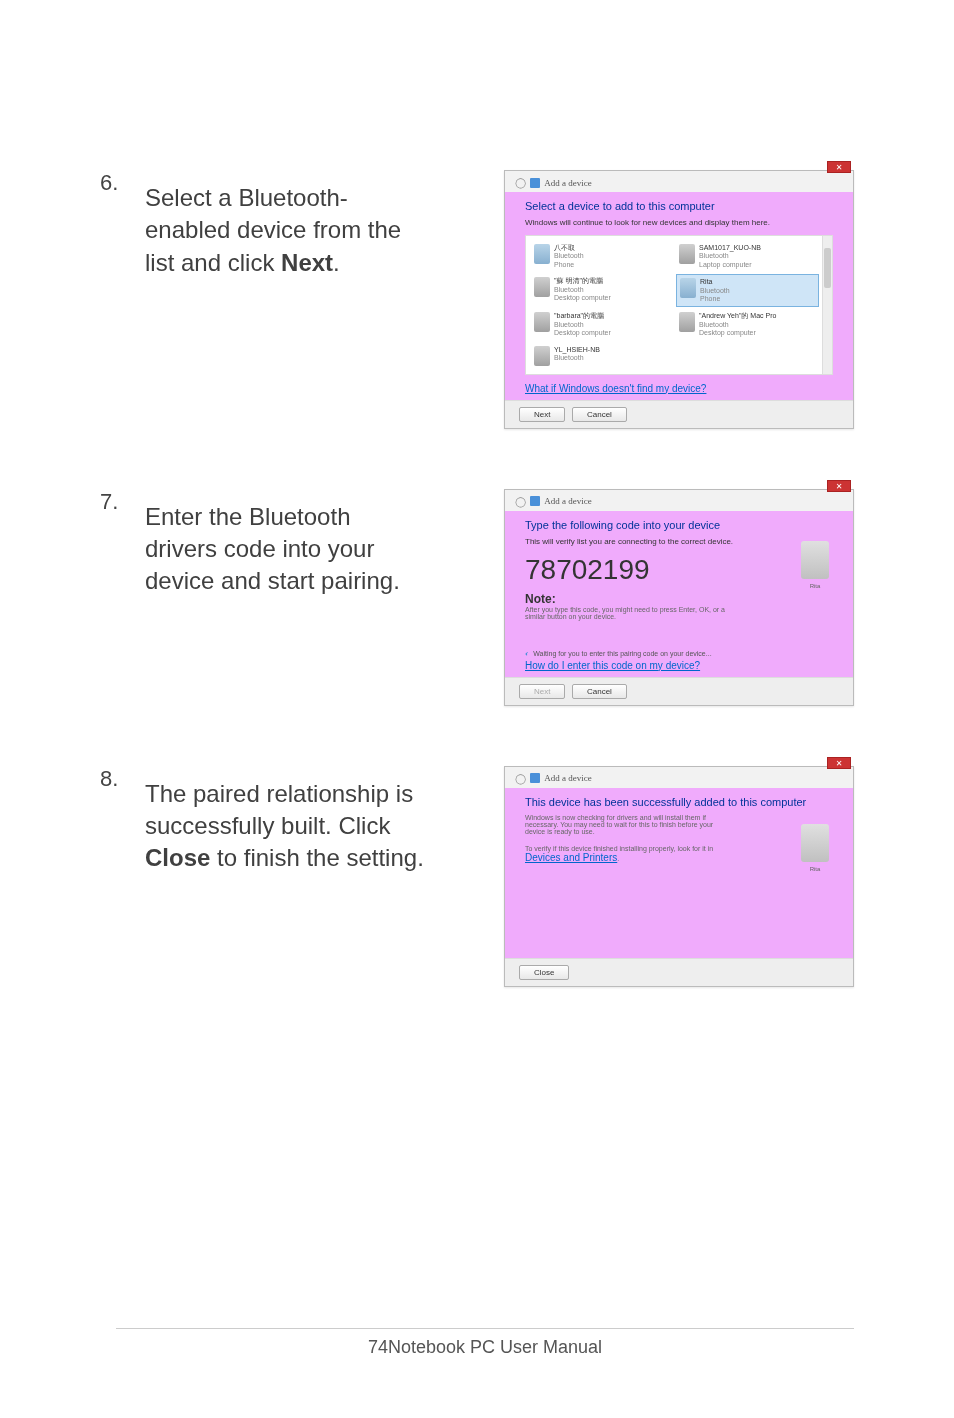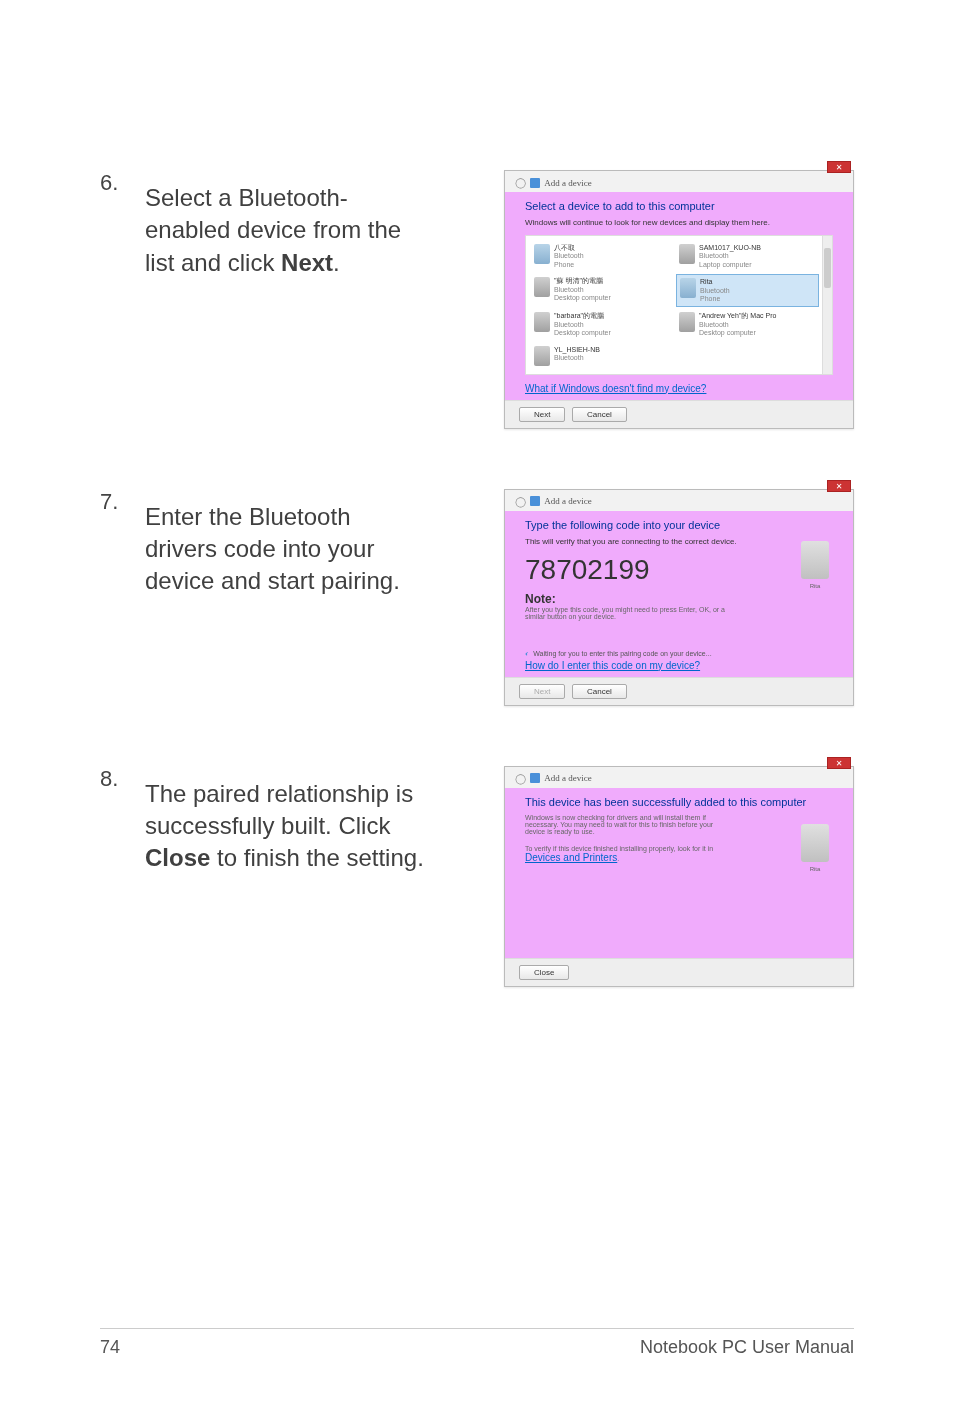--- a/index.html
+++ b/index.html
@@ -203,26 +203,26 @@
     }
     .waiting-line::before {
       content: "◐";
       color: #4a90d9;
       margin-right: 4px;
     }
     .body-rel { position: relative; min-height: 140px; }
     .page-footer {
       position: absolute;
       bottom: 60px;
-      left: 100px;
+      left: 116px;
       right: 100px;
       border-top: 1px solid #ccc;
       padding-top: 8px;
       display: flex;
-      justify-content: space-between;
+      justify-content: center;
       font-size: 18px;
       color: #555;
     }
     .step8 { margin-top: 20px; }
   </style>
 </head>
 <body>
 
 <div class="page-content">
 
@@ -319,21 +319,21 @@
     <div class="dialog-wrap">
       <div class="dialog">
         <div class="dialog-close">✕</div>
         <div class="dialog-header">
           <span class="dialog-back">◯</span>
           <span class="dialog-header-icon"></span>
           <span class="dialog-header-text">Add a device</span>
         </div>
         <div class="dialog-body body-rel">
           <div class="dialog-title">Type the following code into your device</div>
-          <div class="dialog-subtitle">This will verify that you are connecting to the correct device.</div>
+          <div class="dialog-subtitle">This will verify list you are connecting to the correct device.</div>
           <div class="code-big">78702199</div>
           <div class="note-label">Note:</div>
           <div class="note-text">After you type this code, you might need to press Enter, OK, or a similar button on your device.</div>
           <div class="device-preview" style="top:30px" data-label="Rita"></div>
           <div class="waiting-line">Waiting for you to enter this pairing code on your device...</div>
           <span class="dialog-link">How do I enter this code on my device?</span>
         </div>
         <div class="dialog-footer">
           <span class="dialog-btn disabled">Next</span>
           <span class="dialog-btn">Cancel</span>

